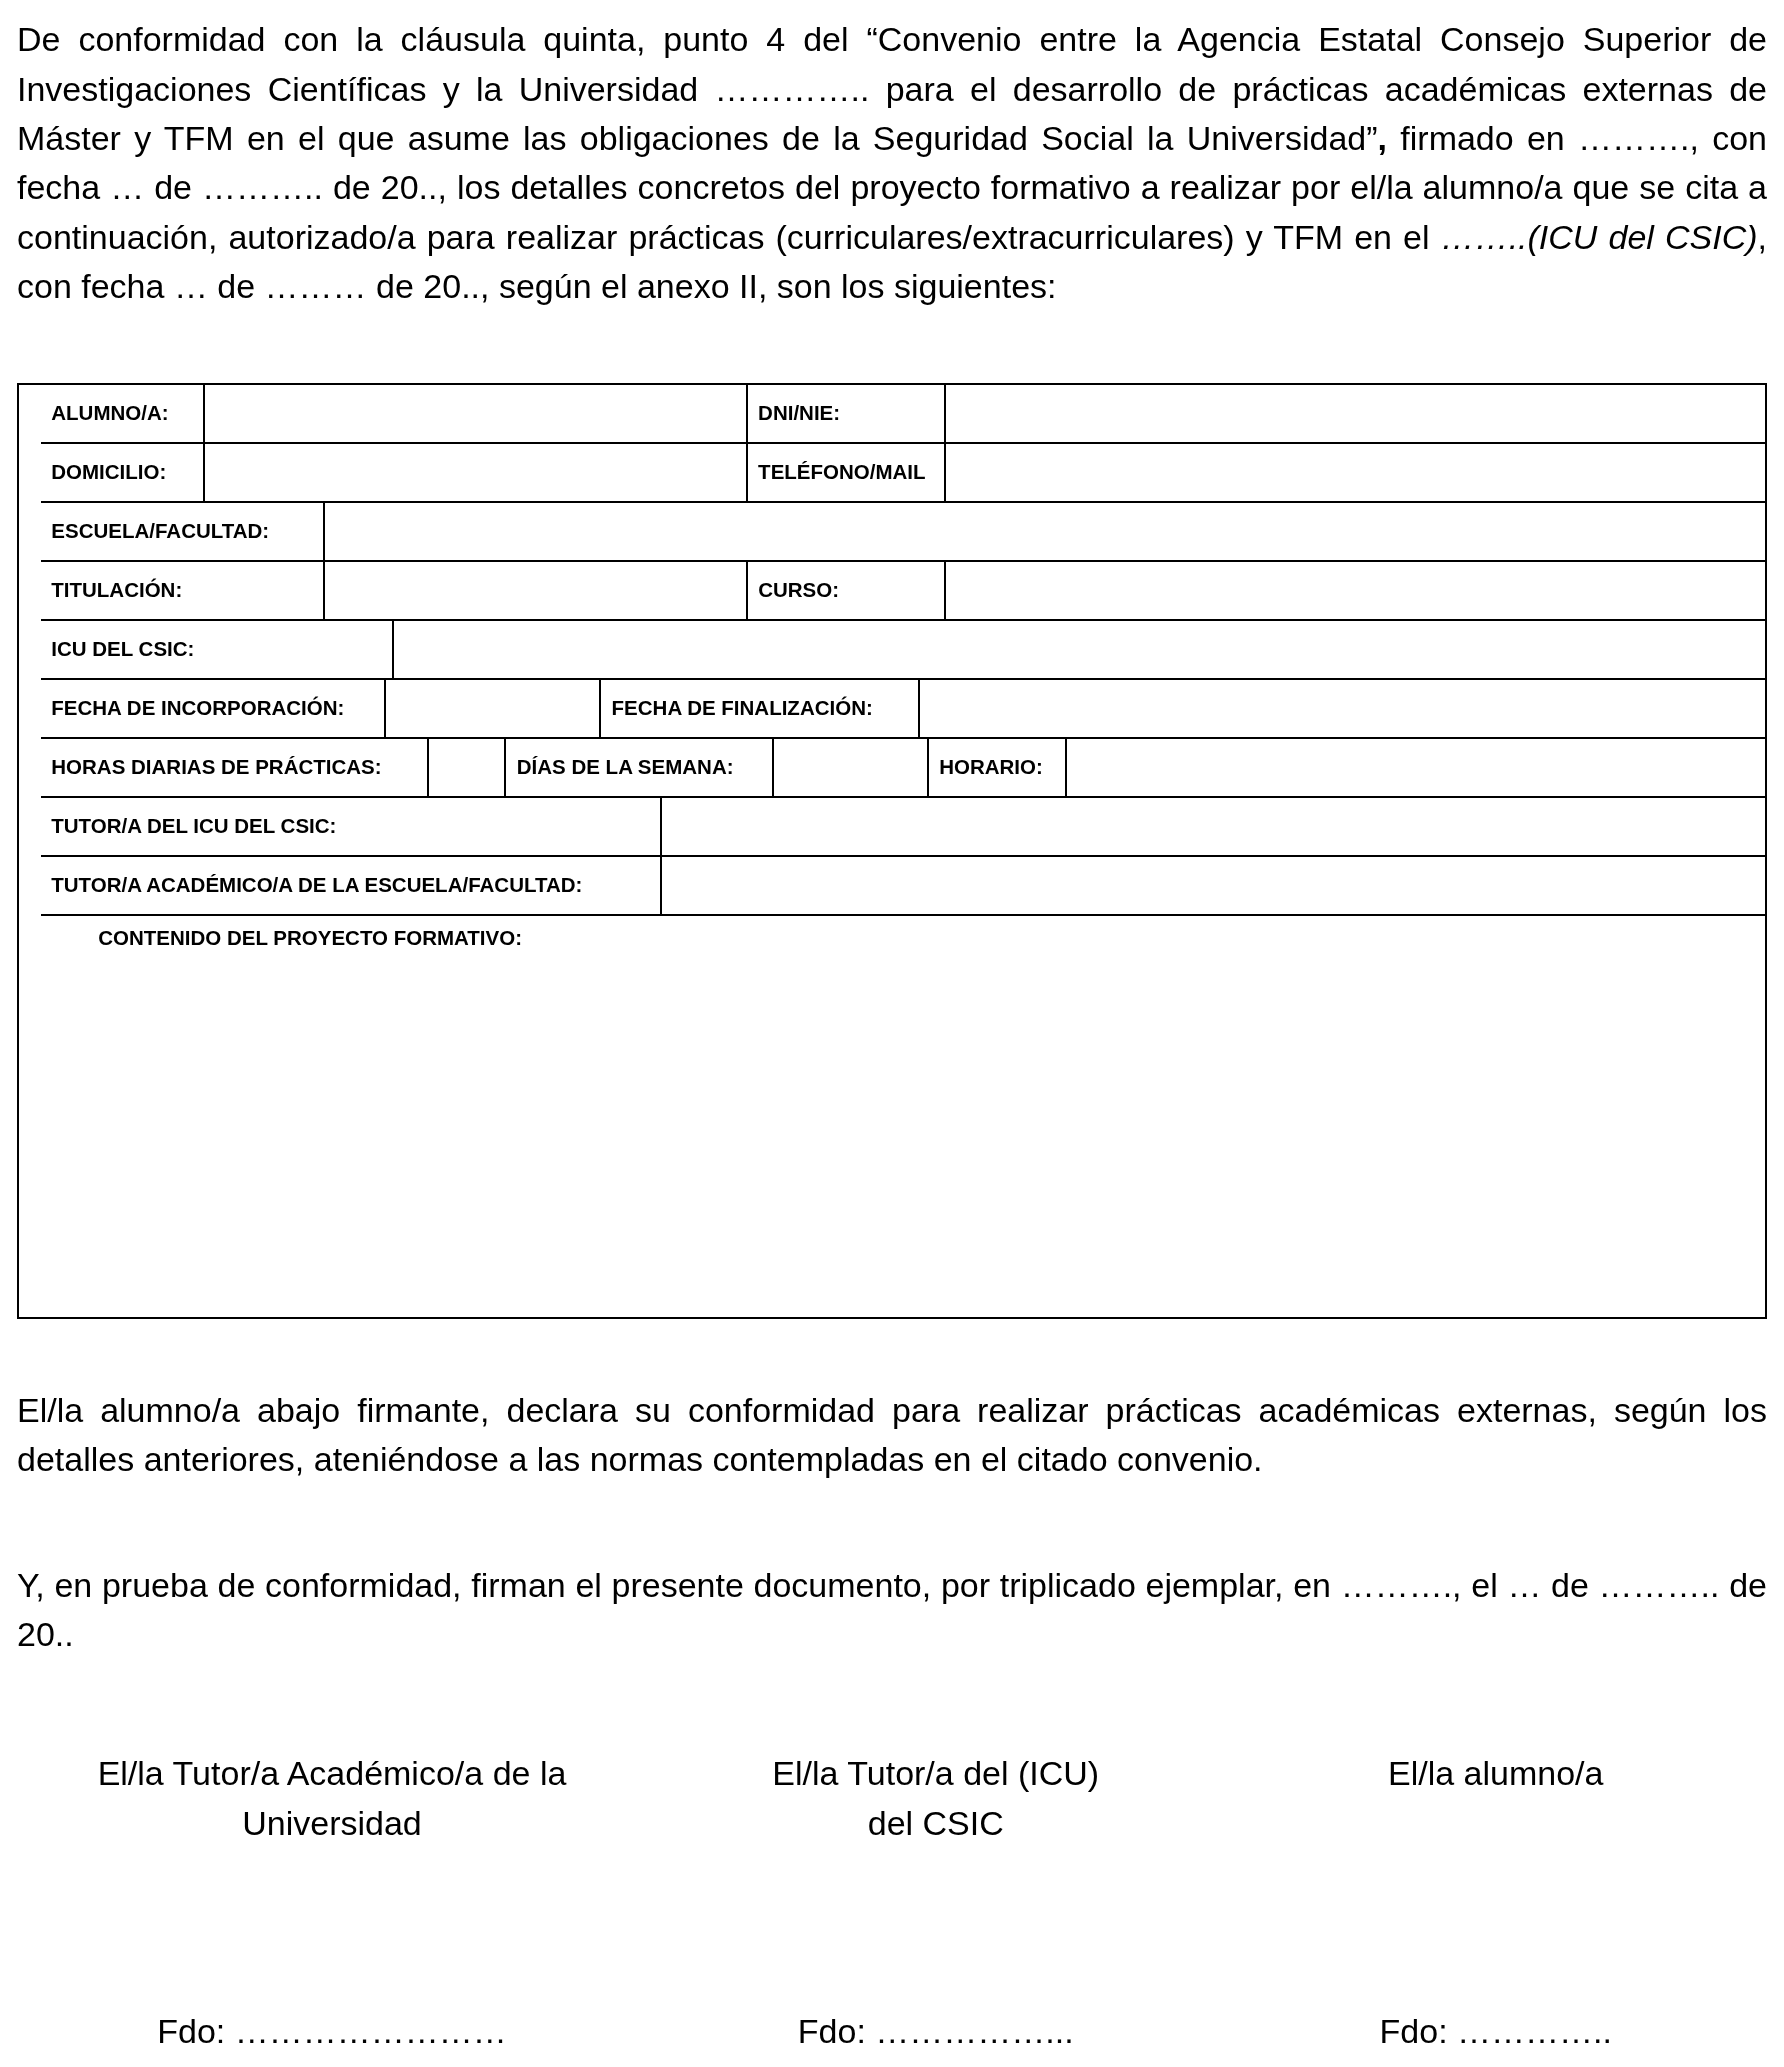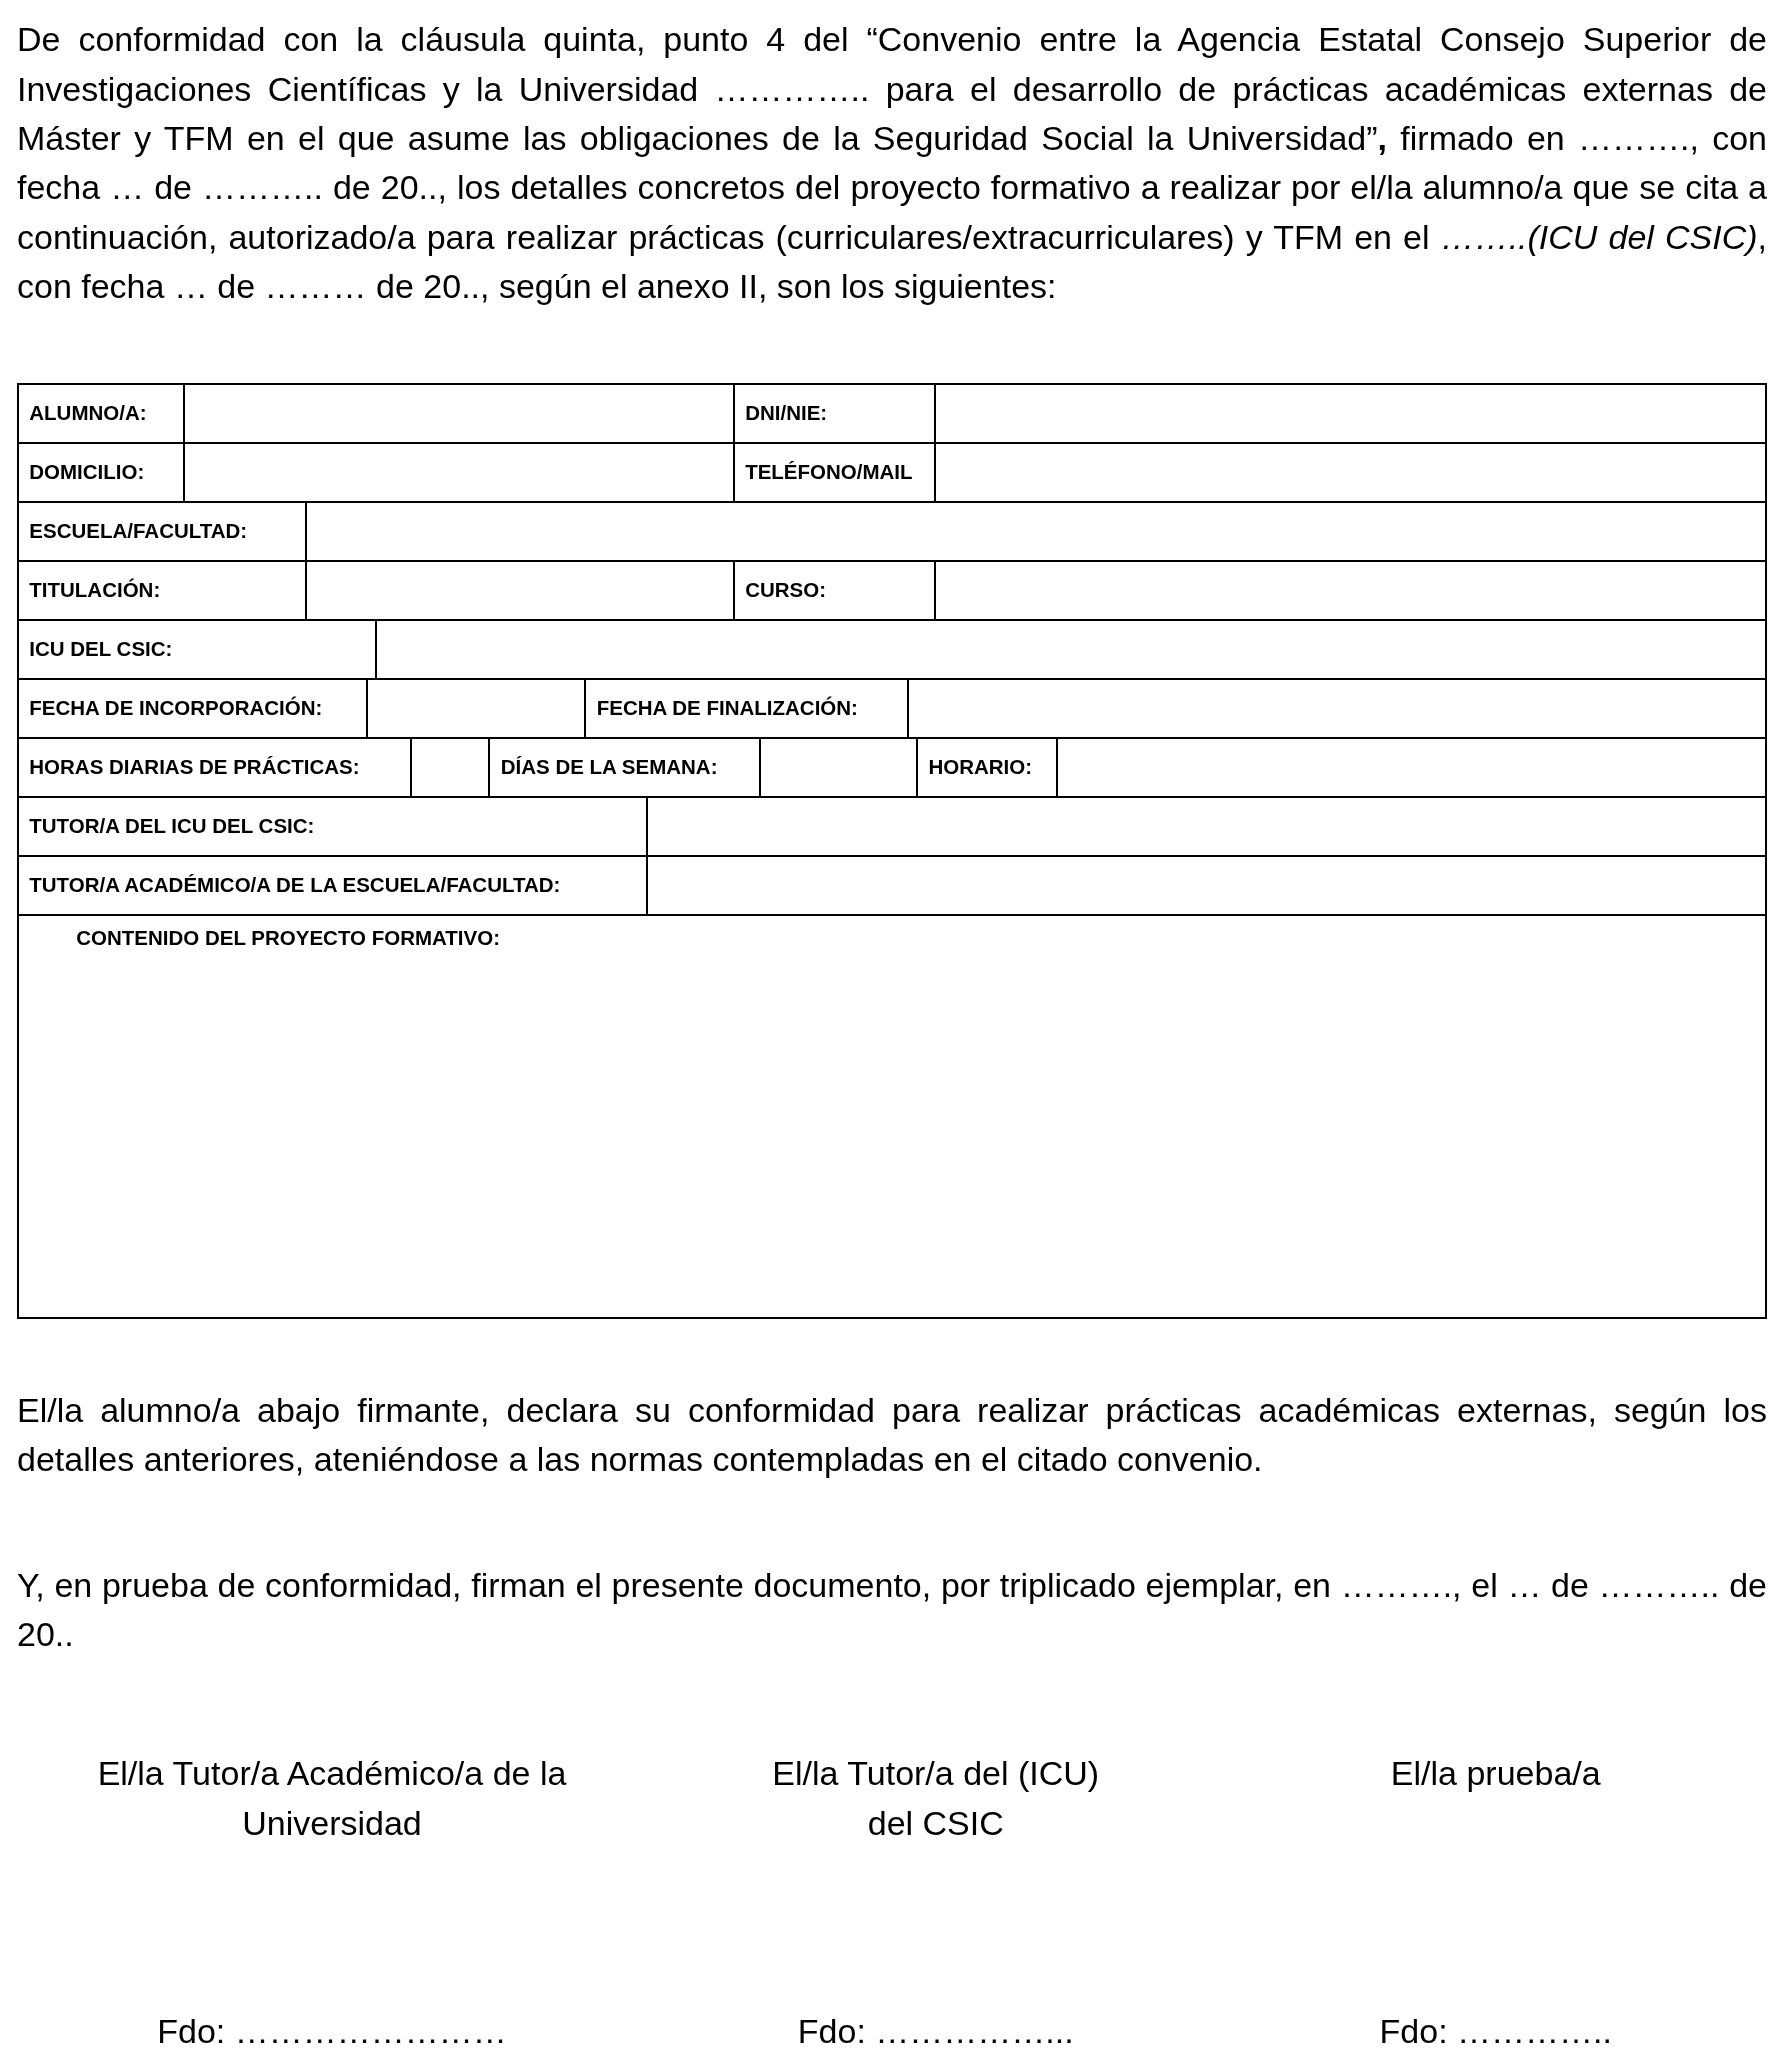--- a/index.html
+++ b/index.html
@@ -31,20 +31,21 @@
   
   .form-table {
     margin-top: 72px;
     border: 2.6px solid #000;
   }
   .trow {
     display: flex;
     align-items: stretch;
     min-height: 57px;
     border-bottom: 2.6px solid #000;
+    margin-left: 22px;
   }
   .trow:last-child { border-bottom: none; }
   .tcell {
     box-sizing: border-box;
     display: flex;
     align-items: center;
     padding: 3.4px 8.6px 3.4px 10.3px;
     border-right: 2.6px solid #000;
     overflow: hidden;
   }
@@ -161,21 +162,21 @@
   <div class="sig-row">
     <div class="sig-col sig-col-1">
       <div>El/la Tutor/a Académico/a de la</div>
       <div>Universidad</div>
     </div>
     <div class="sig-col sig-col-2">
       <div>El/la Tutor/a del (ICU)</div>
       <div>del CSIC</div>
     </div>
     <div class="sig-col sig-col-3">
-      <div>El/la prueba/a</div>
+      <div>El/la alumno/a</div>
     </div>
   </div>
 
   <div class="fdo-row">
     <div class="sig-col sig-col-1">Fdo: ……………………</div>
     <div class="sig-col sig-col-2">Fdo: ……………...</div>
     <div class="sig-col sig-col-3">Fdo: …………..</div>
   </div>
 
 </div>

